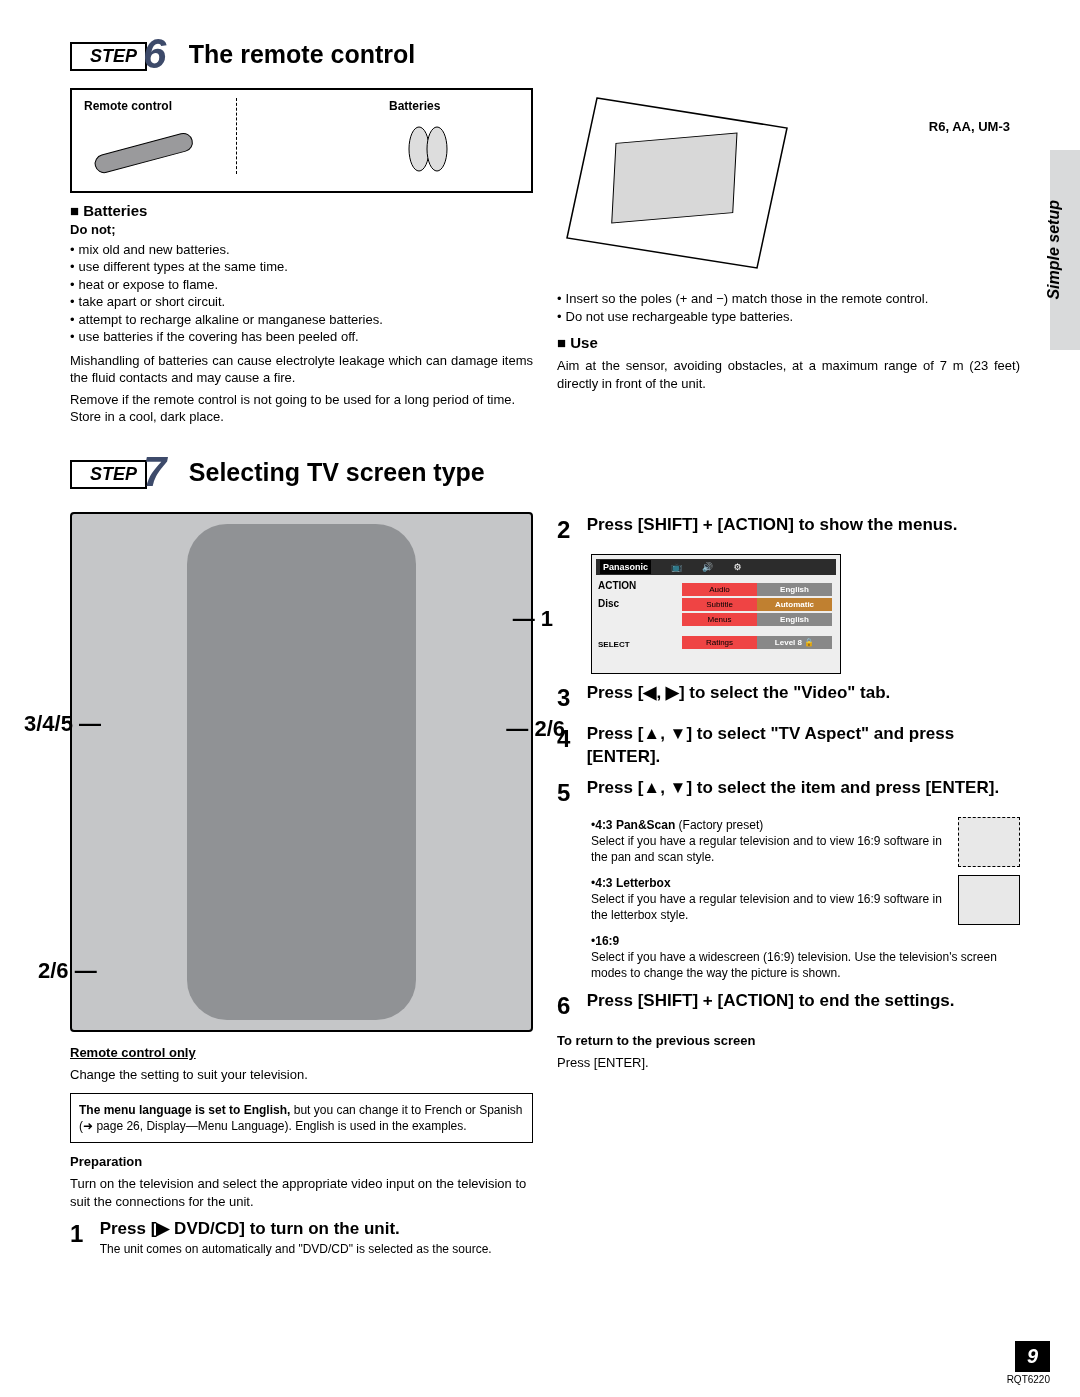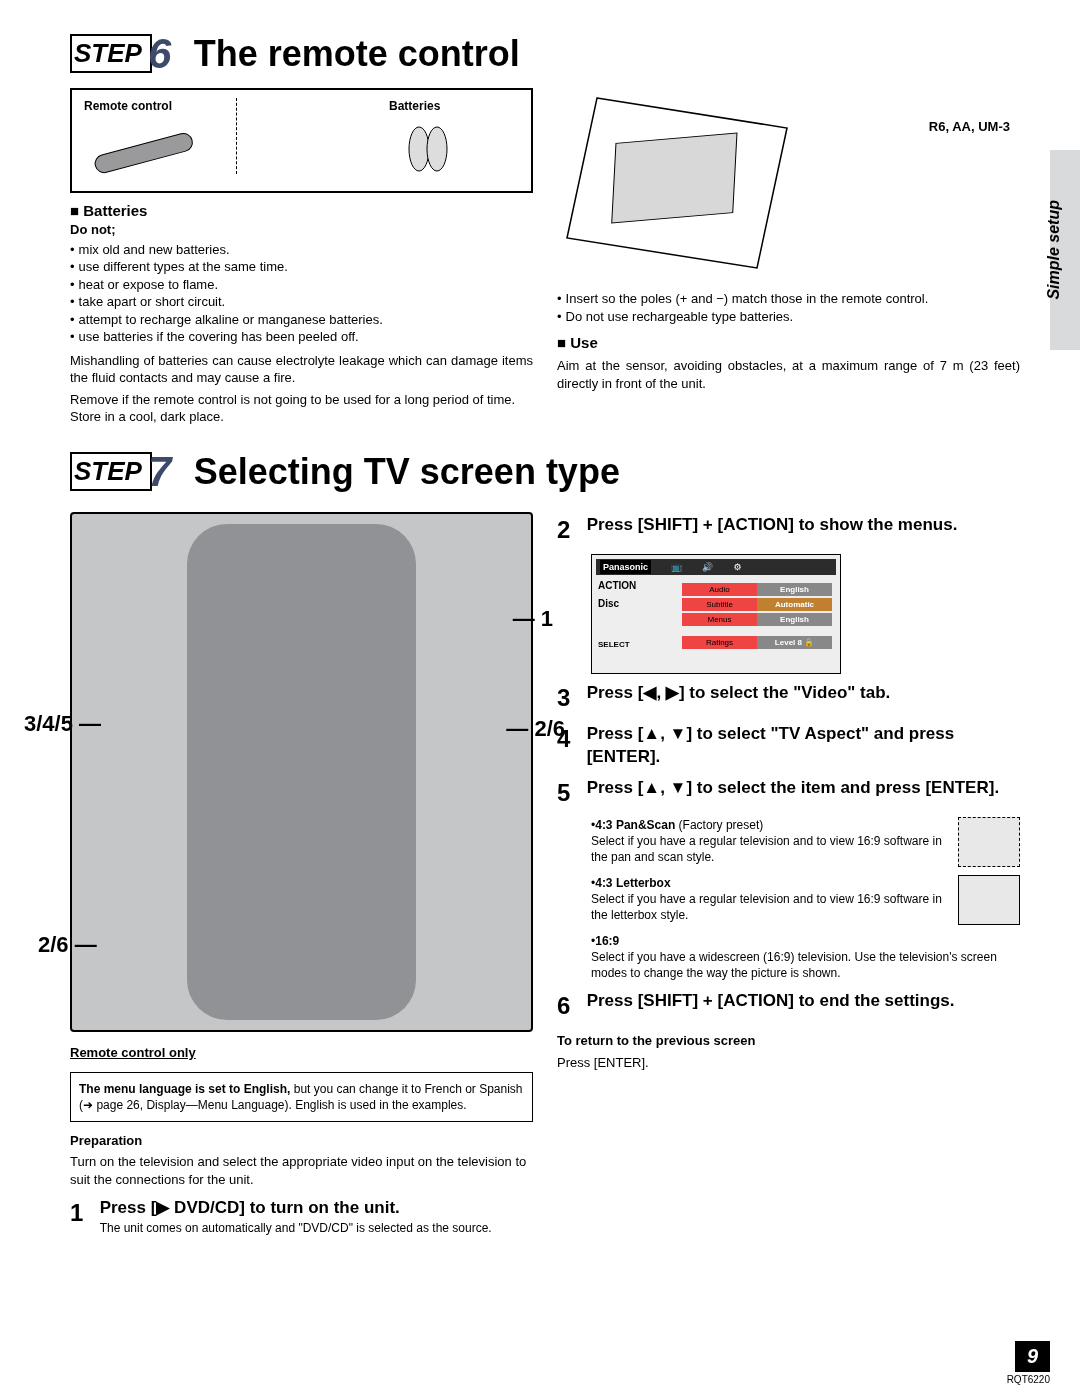--- a/index.html
+++ b/index.html
@@ -37,35 +37,35 @@
     white-space: nowrap;
   }
   .step-badge {
     display: inline-block;
     vertical-align: middle;
     position: relative;
   }
   .step-badge .box {
     border: 2px solid #000;
     display: inline-block;
-    padding: 2px 8px 2px 2px;
+    padding: 2px 8px 2px 18px;
     font-weight: bold;
     font-style: italic;
-    font-size: 26px;
+    font-size: 18px;
   }
   .step-badge .num {
     font-size: 42px;
     font-weight: bold;
     font-style: italic;
     color: #3d4a6a;
     margin-left: -4px;
     vertical-align: -6px;
   }
   .step-title {
-    font-size: 36px;
+    font-size: 25px;
     font-weight: bold;
     display: inline-block;
     margin-left: 18px;
     vertical-align: middle;
   }
   .cols {
     display: flex;
     gap: 24px;
     margin-top: 10px;
   }
@@ -118,21 +118,21 @@
     border-radius: 40px 40px 40px 40px;
   }
   .remote-ptr {
     position: absolute;
     font-size: 22px;
     font-weight: bold;
   }
   .ptr-1 { right: -22px; top: 90px; }
   .ptr-26r { right: -34px; top: 200px; }
   .ptr-345 { left: -48px; top: 162px; margin-top: 33px; }
-  .ptr-26l { left: -34px; top: 416px; }
+  .ptr-26l { left: -34px; top: 442px; }
   .num-step {
     font-size: 24px;
     font-weight: bold;
     display: inline-block;
     width: 26px;
     vertical-align: top;
   }
   .num-step-body {
     display: inline-block;
     width: calc(100% - 30px);
@@ -317,20 +317,21 @@
     <div class="col">
       <div class="remote-img">
         <div class="remote-silhouette"></div>
         <div class="remote-ptr ptr-1">— <span>1</span></div>
         <div class="remote-ptr ptr-345"><span>3/4/5</span> —</div>
         <div class="remote-ptr ptr-26r">— <span>2/6</span></div>
         <div class="remote-ptr ptr-26l"><span>2/6</span> —</div>
       </div>
 
       <div class="para underline" style="font-weight:bold;margin-top:12px;">Remote control only</div>
+      <div class="para">Change the setting to suit your television.</div>
 
       <div class="note-box">
         <b>The menu language is set to English, </b><span>but you can change it to French or Spanish (➜ page 26, Display—Menu Language). English is used in the examples.</span>
       </div>
 
       <div style="font-weight:bold;font-size:13px;">Preparation</div>
       <div class="para">Turn on the television and select the appropriate video input on the television to suit the connections for the unit.</div>
 
       <div class="num-step-wrap">
         <span class="num-step">1</span>

